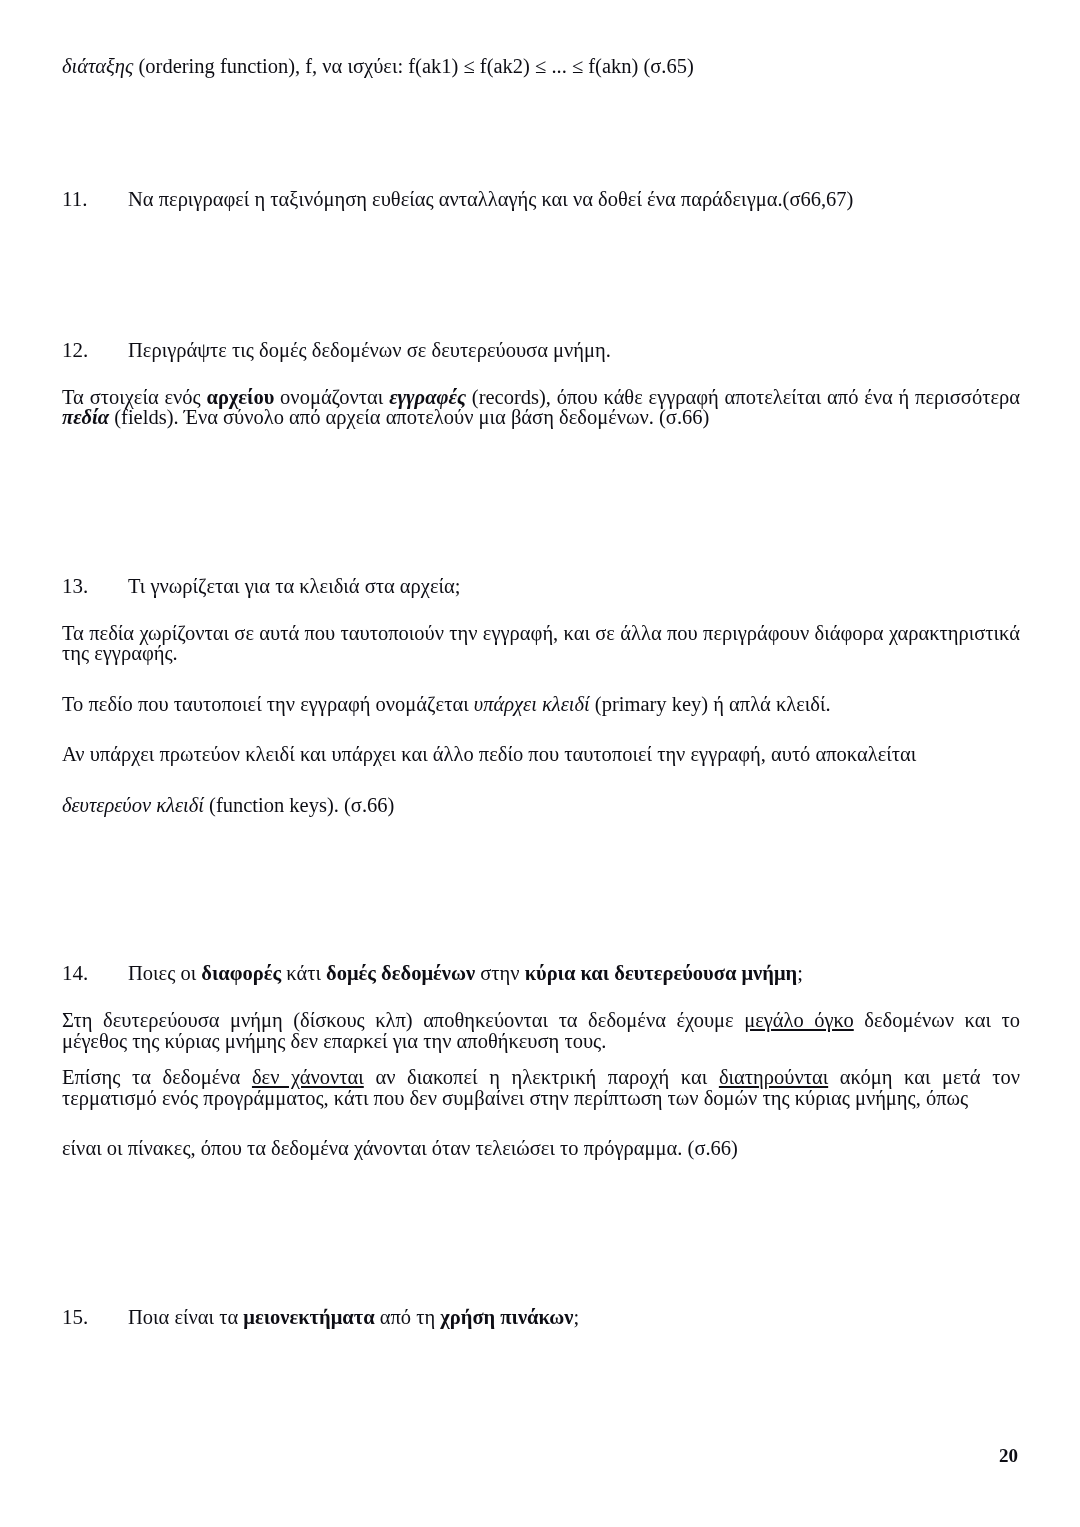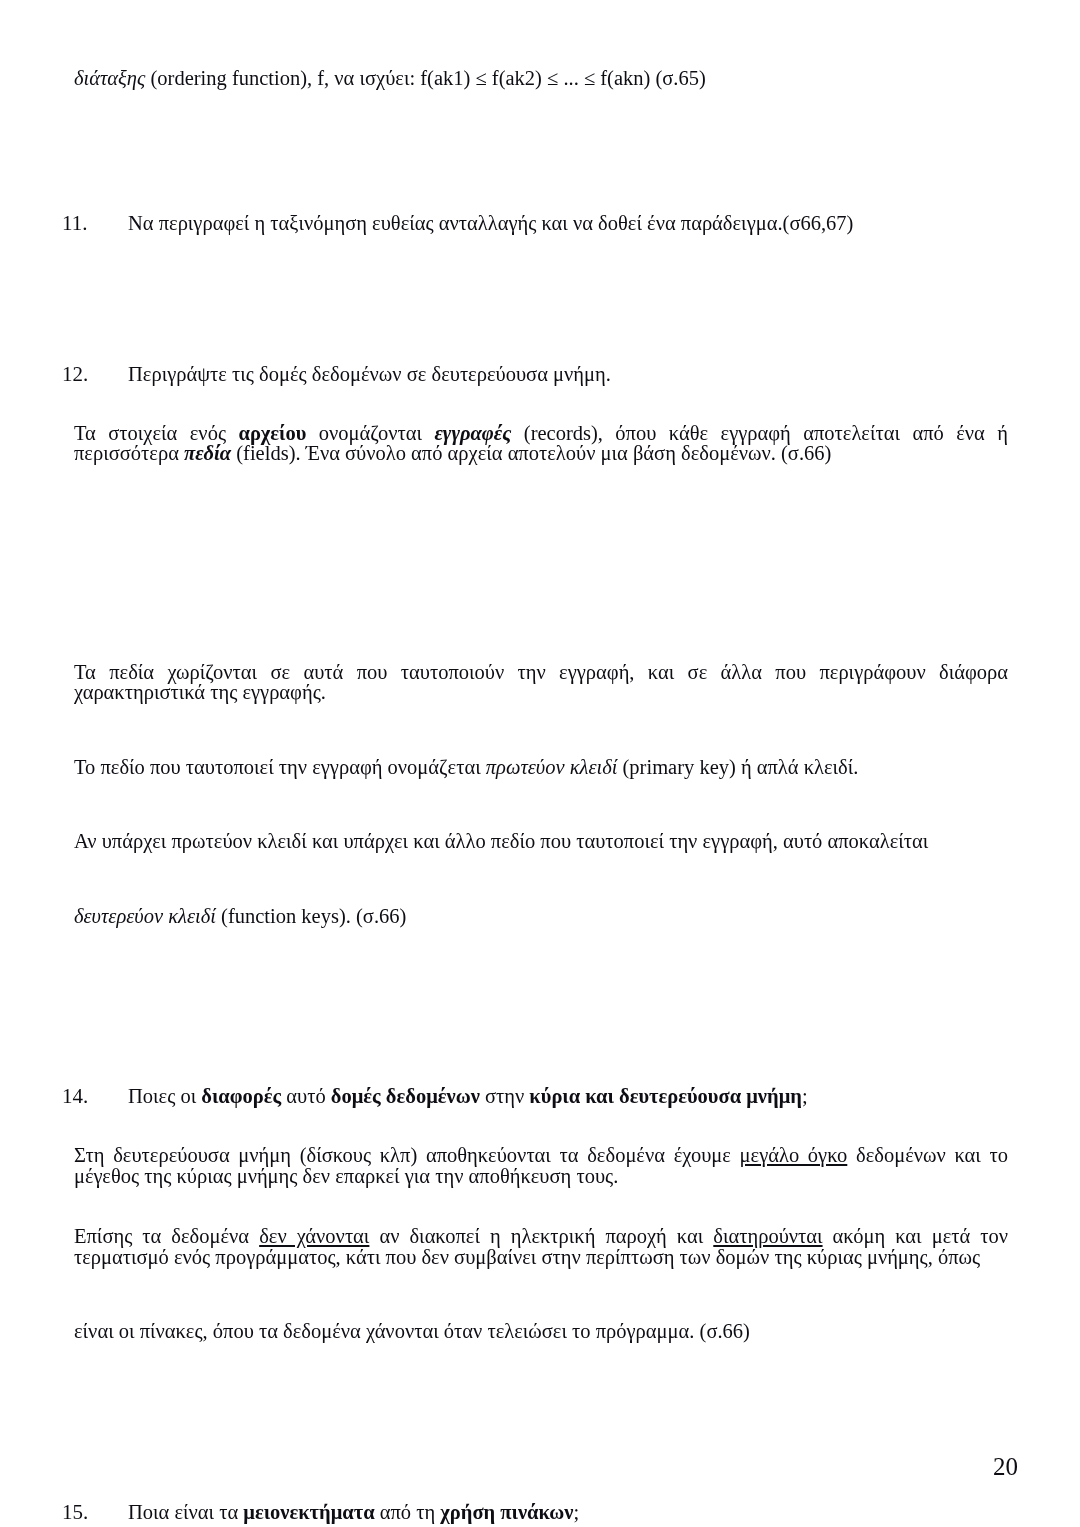--- a/index.html
+++ b/index.html
@@ -19,21 +19,21 @@
   }
   .content {
     position: absolute;
     left: 62px;
     top: 56px;
     width: 958px;
   }
 
   
   p.para {
-    margin: 12px;
+    margin: 0;
     font-size: 20.5px;
     line-height: 1.0;
     text-align: justify;
     text-justify: inter-word;
   }
   p.para.ragged { text-align: left; }
 
   
   .qrow {
     display: flex;
@@ -55,23 +55,24 @@
   .spacer-s  { height: 26px; }
   .spacer-m  { height: 44px; }
   .spacer-l  { height: 62px; }
   .spacer-xl { height: 86px; }
 
   .line-gap { height: 30px; }
 
   .pagenum {
     position: absolute;
     right: 62px;
-    bottom: 48px;
-    font-size: 25px;
+    bottom: 62px;
+    font-size: 19px;
     line-height: 1;
+    font-weight: bold;
   }
 </style>
 </head>
 <body>
 
 <div class="page">
   <div class="content">
 
     <p class="para ragged">
       <i>διάταξης</i><span> (ordering function), f, να ισχύει: f(ak1) ≤ f(ak2) ≤ ... ≤ f(akn) (σ.65)</span>
@@ -93,43 +94,47 @@
       <span class="qtext"><span>Περιγράψτε τις </span><b>δομές δεδομένων σε δευτερεύουσα μνήμη</b><span>.</span></span>
     </div>
 
     <div class="spacer-s"></div>
 
     <p class="para"><span>Τα στοιχεία ενός </span><span style="font-weight: bold;">αρχείου</span><span> ονομάζονται </span><span style="font-weight: bold; font-style: italic;">εγγραφές</span><span> (records), όπου κάθε εγγραφή αποτελείται από ένα ή περισσότερα </span><span style="font-weight: bold; font-style: italic;">πεδία</span><span> (fields). Ένα σύνολο από αρχεία αποτελούν μια βάση δεδομένων.  (σ.66)</span></p>
 
     <div class="spacer-xl"></div>
     <div class="spacer-l"></div>
 
+    <div class="qrow">
+      <span class="qnum">13.</span>
+      <span class="qtext"><span>Τι γνωρίζεται για τα </span><b>κλειδιά στα αρχεία</b><span>;</span></span>
+    </div>
 
     <div class="spacer-s"></div>
 
     <p class="para"><span>Τα πεδία χωρίζονται σε αυτά που ταυτοποιούν την εγγραφή, και σε άλλα που περιγράφουν διάφορα χαρακτηριστικά της εγγραφής.</span></p>
 
     <div class="line-gap"></div>
 
-    <p class="para ragged"><span>Το πεδίο που ταυτοποιεί την εγγραφή ονομάζεται </span><span style="font-style: italic;">πρωτεύον κλειδί</span><span> (primary key) ή απλά κλειδί.</span></p>
+    <p class="para ragged"><span>Το πεδίο που ταυτοποιεί την εγγραφή ονομάζεται </span><span style="font-style: italic;">υπάρχει κλειδί</span><span> (primary key) ή απλά κλειδί.</span></p>
 
     <div class="line-gap"></div>
 
     <p class="para ragged"><span>Αν υπάρχει πρωτεύον κλειδί και υπάρχει και άλλο πεδίο που ταυτοποιεί την εγγραφή,  αυτό αποκαλείται</span></p>
 
     <div class="line-gap"></div>
 
     <p class="para ragged"><span style="font-style: italic;">δευτερεύον κλειδί</span><span> (function keys).  (σ.66)</span></p>
 
     <div class="spacer-xl"></div>
     <div class="spacer-l"></div>
 
     <div class="qrow">
       <span class="qnum">14.</span>
-      <span class="qtext"><span>Ποιες οι </span><span style="font-weight: bold; margin-top: 28px;">διαφορές</span><span> αυτό </span><span style="font-weight: bold;">δομές δεδομένων</span><span> στην </span><span style="font-weight: bold;">κύρια και δευτερεύουσα μνήμη</span><span>;</span></span>
+      <span class="qtext"><span>Ποιες οι </span><span style="font-weight: bold; margin-top: 28px;">διαφορές</span><span> κάτι </span><span style="font-weight: bold;">δομές δεδομένων</span><span> στην </span><span style="font-weight: bold;">κύρια και δευτερεύουσα μνήμη</span><span>;</span></span>
     </div>
 
     <div class="spacer-s"></div>
 
     <p class="para"><span>Στη δευτερεύουσα μνήμη (δίσκους κλπ) αποθηκεύονται τα δεδομένα έχουμε </span><span style="text-decoration: underline;">μεγάλο όγκο</span><span> δεδομένων και  το μέγεθος της κύριας μνήμης δεν επαρκεί για την αποθήκευση τους.</span></p>
 
     <div class="spacer-xs"></div>
 
     <p class="para"><span>Επίσης τα δεδομένα </span><span style="text-decoration: underline;">δεν χάνονται</span><span>  αν διακοπεί η ηλεκτρική παροχή και  </span><span style="text-decoration: underline;">διατηρούνται</span><span> ακόμη και μετά τον τερματισμό ενός προγράμματος, κάτι που δεν συμβαίνει στην περίπτωση των δομών της κύριας μνήμης, όπως</span></p>
 

